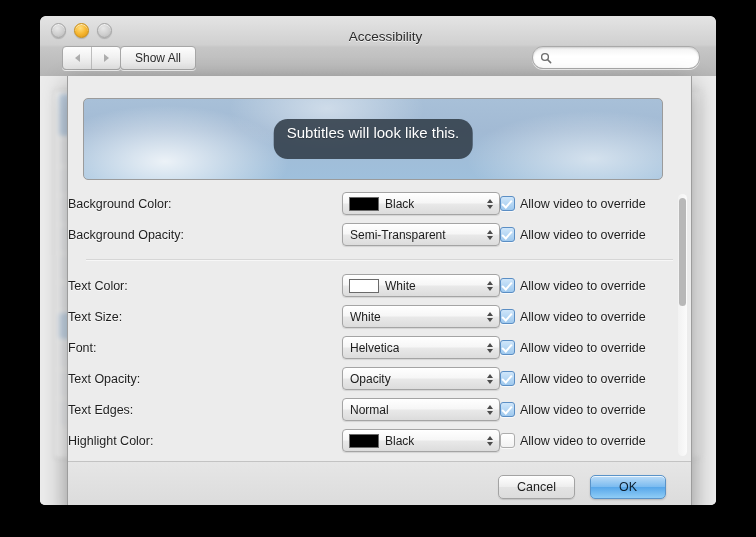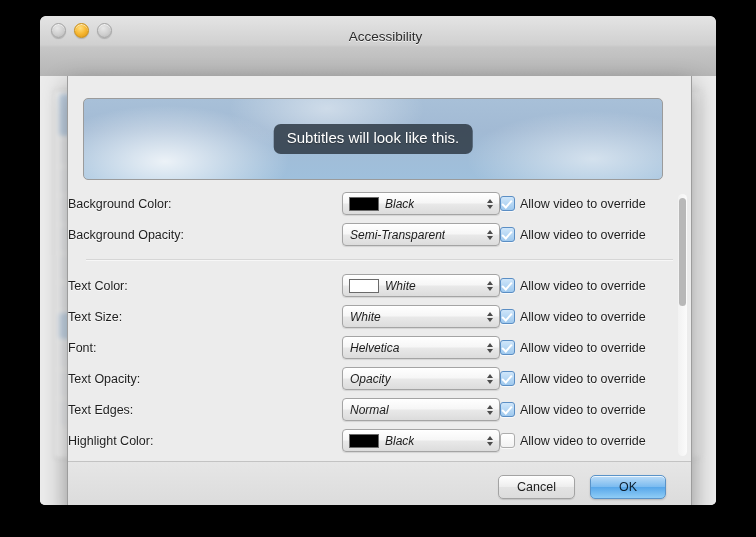--- a/index.html
+++ b/index.html
@@ -154,22 +154,22 @@
       radial-gradient(ellipse 150px 70px at 42% 12%, rgba(255,255,255,0.45) 0%, rgba(255,255,255,0) 65%),
       radial-gradient(ellipse 210px 80px at 88% 75%, rgba(255,255,255,0.55) 0%, rgba(255,255,255,0) 60%),
       linear-gradient(to bottom, #a8c0d8 0%, #a2bad4 40%, #9fc0dc 100%);
     overflow: hidden;
   }
   .subtitle-chip {
     position: absolute; left: 50%; top: 50%;
     transform: translate(-50%, -50%);
     background: rgba(46,58,70,0.86);
     color: #fff;
-    border-radius: 7px;
-    padding: 5px 13px 8px;
+    border-radius: 14px;
+    padding: 5px 13px 18px;
     font-size: 15px;
     white-space: nowrap;
     text-shadow: 0 1px 1px rgba(0,0,0,0.35);
   }
 
   .rows { position: absolute; left: 0; top: 112px; right: 0; }
 
   .row {
     position: relative;
     display: flex; align-items: center;
@@ -189,21 +189,21 @@
     box-shadow: 0 1px 1px rgba(0,0,0,0.10), inset 0 1px 0 rgba(255,255,255,0.9);
     display: flex; align-items: center;
     font-size: 12px; color: #1c1c1c;
     overflow: hidden;
   }
   .popup .swatch {
     width: 28px; height: 12px; margin-left: 6px;
     border: 1px solid #6a6a6a;
     flex: 0 0 auto;
   }
-  .popup .ptext { margin-left: 7px; white-space: nowrap; overflow: hidden; font-style: italic; }
+  .popup .ptext { margin-left: 7px; white-space: nowrap; overflow: hidden; }
   .popup .ptext.with-swatch { margin-left: 6px; }
   .steppers {
     position: absolute; right: 6px; top: 50%; transform: translateY(-50%);
     display: flex; flex-direction: column; gap: 2px; align-items: center;
   }
   .steppers .up, .steppers .dn { width: 0; height: 0; border-left: 3.5px solid transparent; border-right: 3.5px solid transparent; }
   .steppers .up { border-bottom: 4px solid #4b4b4b; }
   .steppers .dn { border-top: 4px solid #4b4b4b; }
 
   .cbwrap { display: flex; align-items: center; margin-left: 0; }
@@ -283,20 +283,42 @@
 
     <div class="titlebar">
       <div class="traffic">
         <div class="light disabled"></div>
         <div class="light yellow"></div>
         <div class="light disabled"></div>
       </div>
 
       <div class="win-title">Accessibility</div>
 
+      <div class="toolbar-row">
+        <div class="navseg">
+          <div class="seg">
+            <span class="tri left"></span>
+          </div>
+          <div class="seg">
+            <span class="tri right"></span>
+          </div>
+        </div>
+
+        <div class="showall">
+          <span>Show All</span>
+        </div>
+
+        <div class="searchbox">
+          <svg width="12" height="12" viewBox="0 0 12 12">
+            <circle cx="5" cy="5" r="3.4" fill="none" stroke="#6d6d6d" stroke-width="1.4"></circle>
+            <line x1="7.5" y1="7.5" x2="10.6" y2="10.6" stroke="#6d6d6d" stroke-width="1.6" stroke-linecap="round"></line>
+          </svg>
+          <input type="text" placeholder="" style="">
+        </div>
+      </div>
     </div>
 
     <div class="bgcontent">
       <div class="bg-sidebar">
         <div class="bg-srow tall sel"></div>
         <div class="bg-srow"></div>
         <div class="bg-srow"></div>
         <div class="bg-srow"></div>
         <div class="bg-srow"></div>
         <div class="bg-srow"></div>

